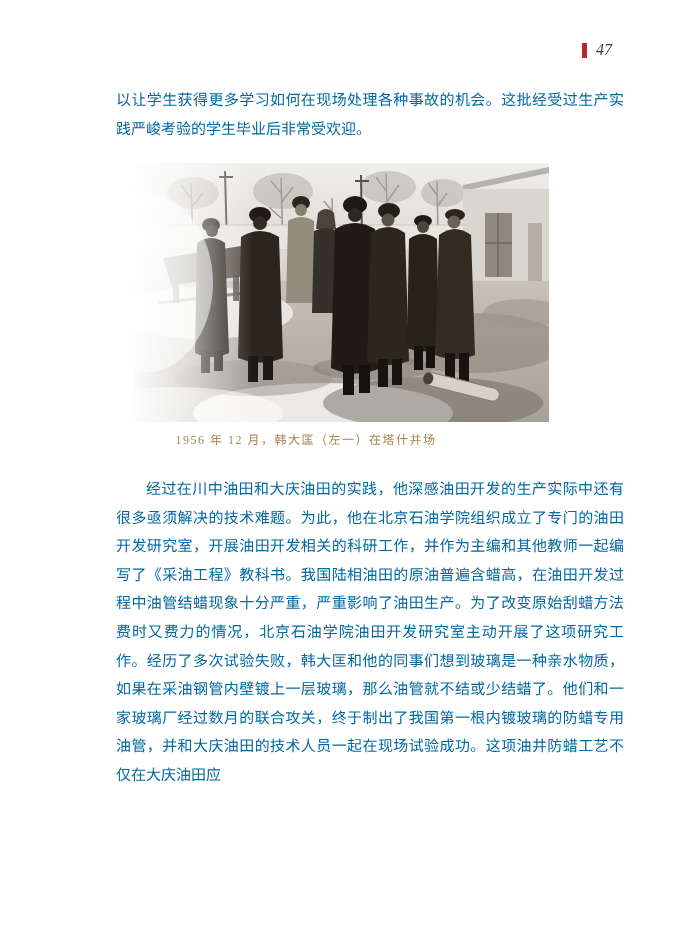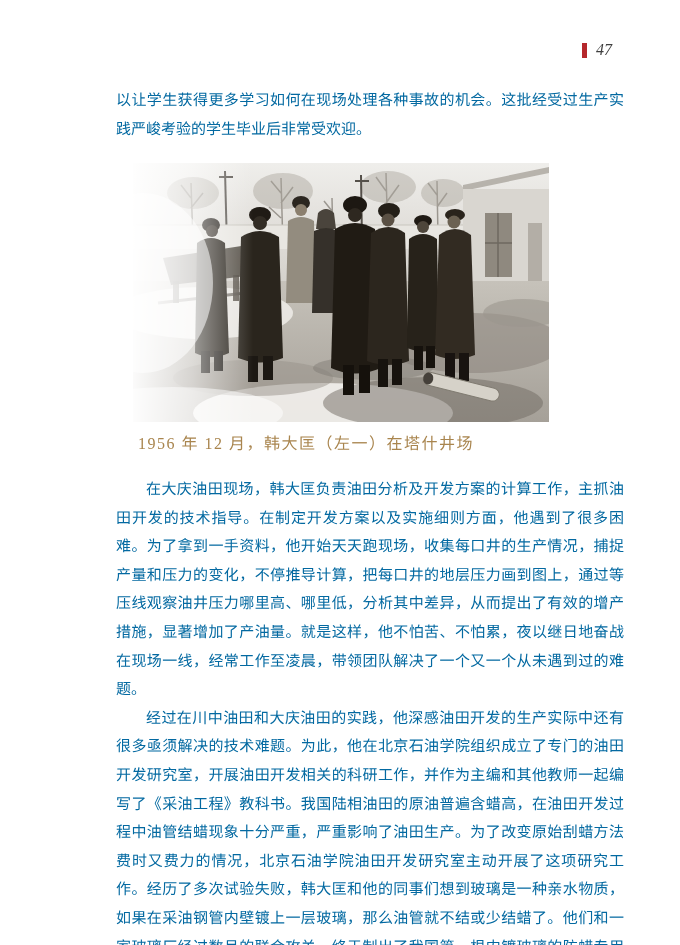--- a/index.html
+++ b/index.html
@@ -43,21 +43,21 @@
   
   .photo-wrap{
     position:absolute;left:133px;top:163px;
     width:416px;height:259px;
   }
   .photo-wrap svg{display:block;width:416px;height:259px;}
   
   .photo-caption{
     position:absolute;left:0;top:430px;width:612px;
     text-align:center;
-    font-size:16px;letter-spacing:1.5px;
+    font-size:12px;letter-spacing:1.5px;
     color:#a9854e;
   }
 </style>
 </head>
 <body>
 
 <div class="page">
 
   <div class="running-header">
     <span class="rh-bar"></span>
@@ -210,17 +210,16 @@
 
       <rect x="0" y="0" width="120" height="259" fill="url(#fadeL)"></rect>
       <ellipse cx="10" cy="120" rx="70" ry="90" fill="#ffffff" opacity="0.55"></ellipse>
       <ellipse cx="40" cy="250" rx="110" ry="26" fill="#ffffff" opacity="0.5"></ellipse>
     </svg>
   </div>
 
   <div class="photo-caption">1956 年 12 月，韩大匡（左一）在塔什井场</div>
 
   <div class="bodyblock" id="paras23">
-    <p class="indent">在大庆油田现场，韩大匡负责油田分析及开发方案的计算工作，主抓油田开发的技术指导。在制定开发方案以及实施细则方面，他遇到了很多困难。为了拿到一手资料，他开始天天跑现场，收集每口井的生产情况，捕捉产量和压力的变化，不停推导计算，把每口井的地层压力画到图上，通过等压线观察油井压力哪里高、哪里低，分析其中差异，从而提出了有效的增产措施，显著增加了产油量。就是这样，他不怕苦、不怕累，夜以继日地奋战在现场一线，经常工作至凌晨，带领团队解决了一个又一个从未遇到过的难题。</p>
     <p class="indent">经过在川中油田和大庆油田的实践，他深感油田开发的生产实际中还有很多亟须解决的技术难题。为此，他在北京石油学院组织成立了专门的油田开发研究室，开展油田开发相关的科研工作，并作为主编和其他教师一起编写了《采油工程》教科书。我国陆相油田的原油普遍含蜡高，在油田开发过程中油管结蜡现象十分严重，严重影响了油田生产。为了改变原始刮蜡方法费时又费力的情况，北京石油学院油田开发研究室主动开展了这项研究工作。经历了多次试验失败，韩大匡和他的同事们想到玻璃是一种亲水物质，如果在采油钢管内壁镀上一层玻璃，那么油管就不结或少结蜡了。他们和一家玻璃厂经过数月的联合攻关，终于制出了我国第一根内镀玻璃的防蜡专用油管，并和大庆油田的技术人员一起在现场试验成功。这项油井防蜡工艺不仅在大庆油田应</p>
   </div>
 
 </div>
 
 </body></html>

